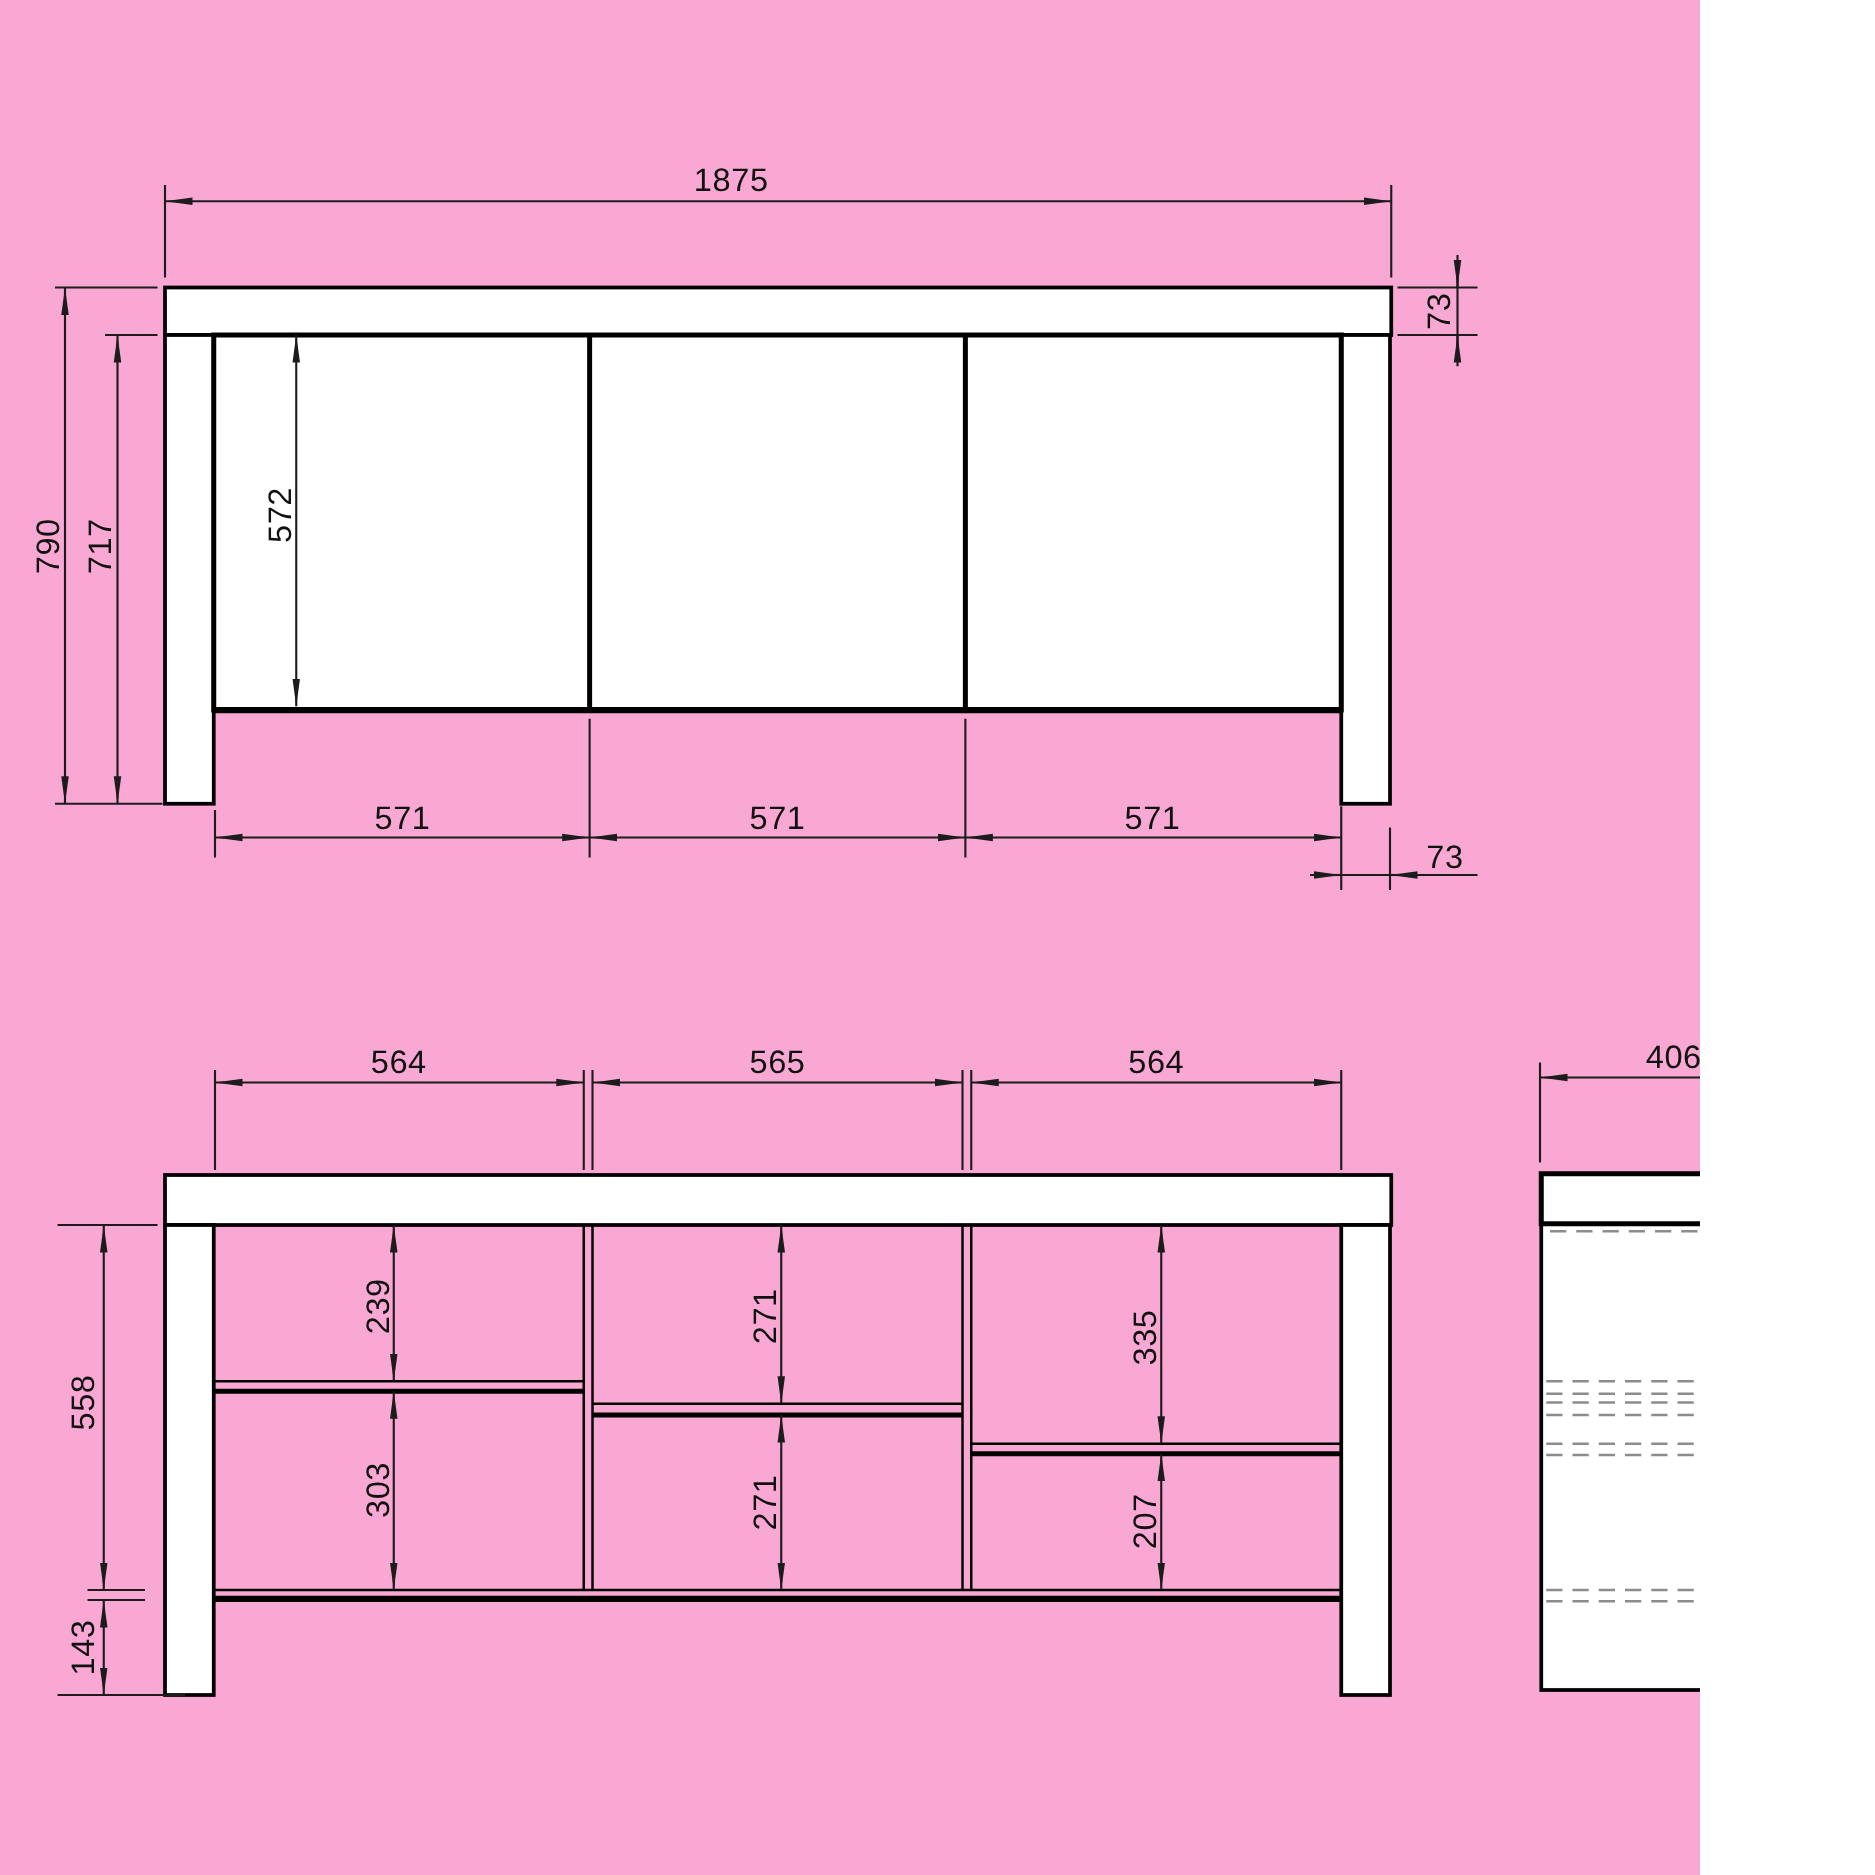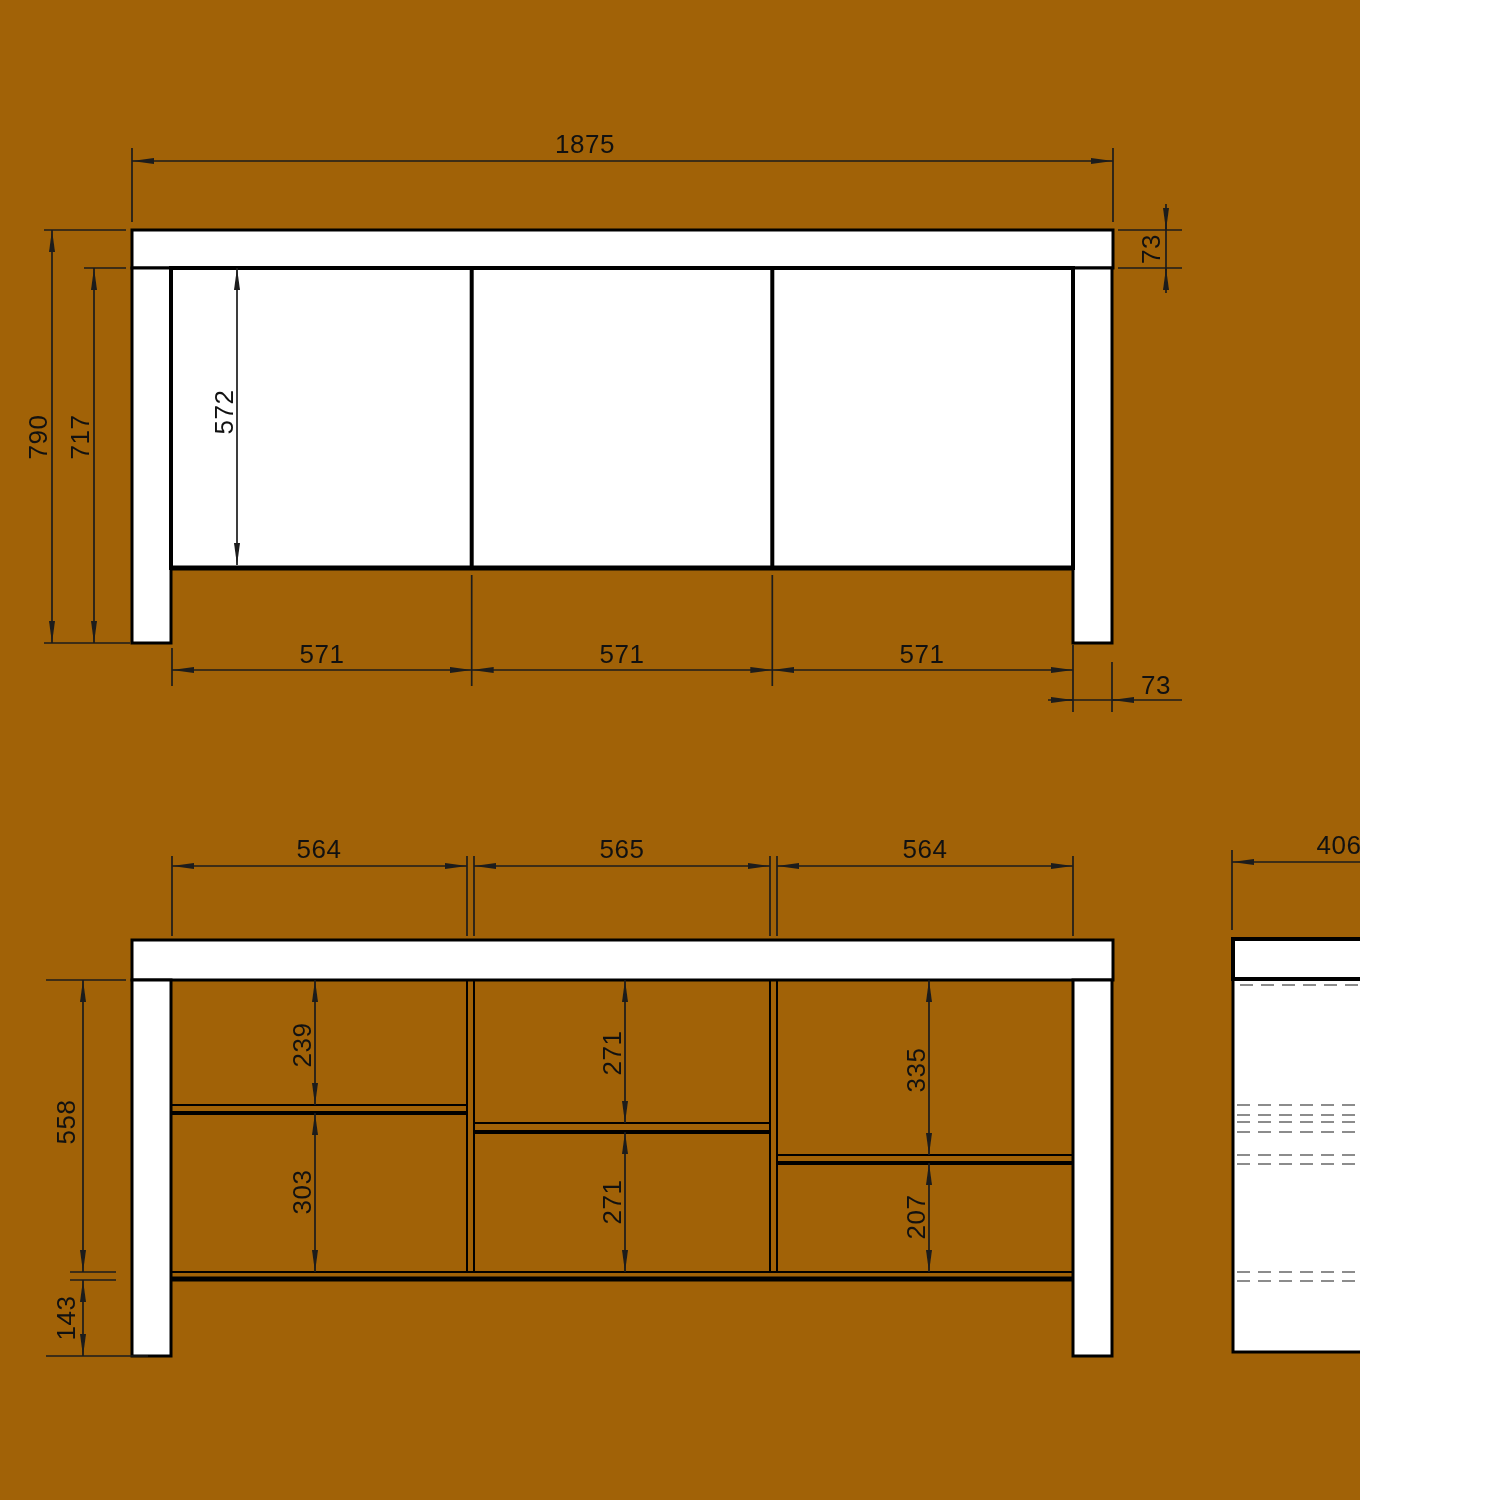--- a/index.html
+++ b/index.html
@@ -1,16 +1,16 @@
 <!DOCTYPE html>
 <html><head>
 <meta charset="utf-8">
 <style>
   html,body{margin:0;padding:0;background:#ffffff;}
-  .stage{width:1360px;height:1500px;background:#a16207;position:relative;overflow:hidden;}
+  .stage{width:1360px;height:1500px;background:#f9a8d4;position:relative;overflow:hidden;}
   svg{display:block;}
   .ol  { fill:#ffffff; stroke:#000000; stroke-width:3; }
   .olh { fill:#ffffff; stroke:#000000; stroke-width:4; }
   .th2 { stroke:#000000; stroke-width:2; fill:none; }
   .th4 { stroke:#000000; stroke-width:4; fill:none; }
   .th5 { stroke:#000000; stroke-width:5; fill:none; }
   .dim, .ext { stroke:#1c1c1c; stroke-width:1.7; fill:none; }
   .hid { stroke:#8c8c8c; stroke-width:2; fill:none; stroke-dasharray:13 8; }
   .lbl { font-family:"Liberation Sans", sans-serif; font-size:26px; fill:#111111;
          text-anchor:middle; letter-spacing:0.5px; }

